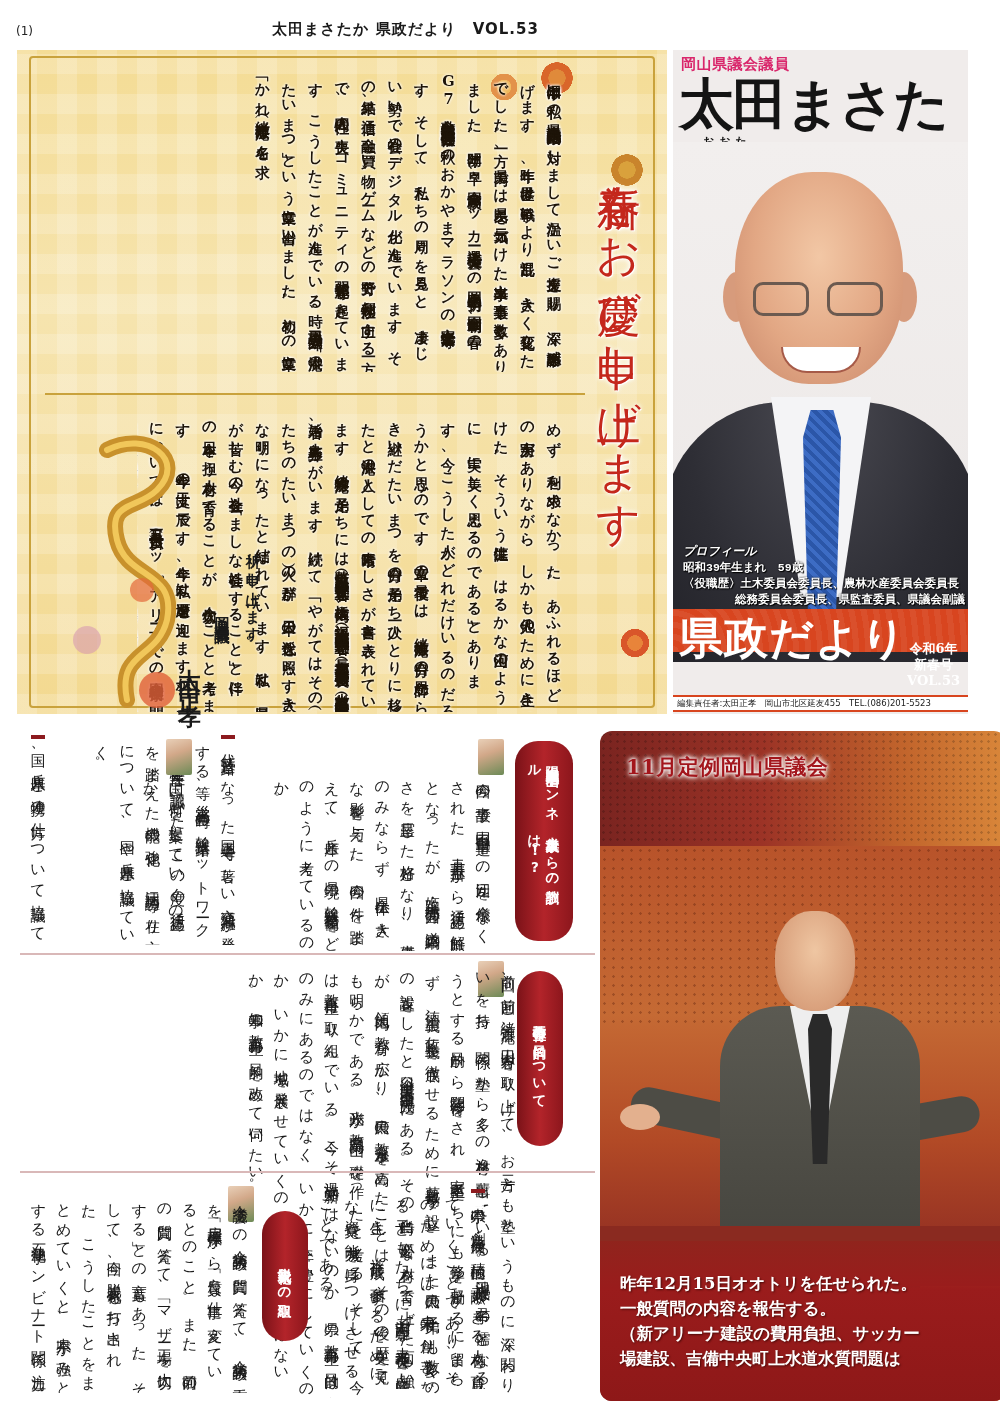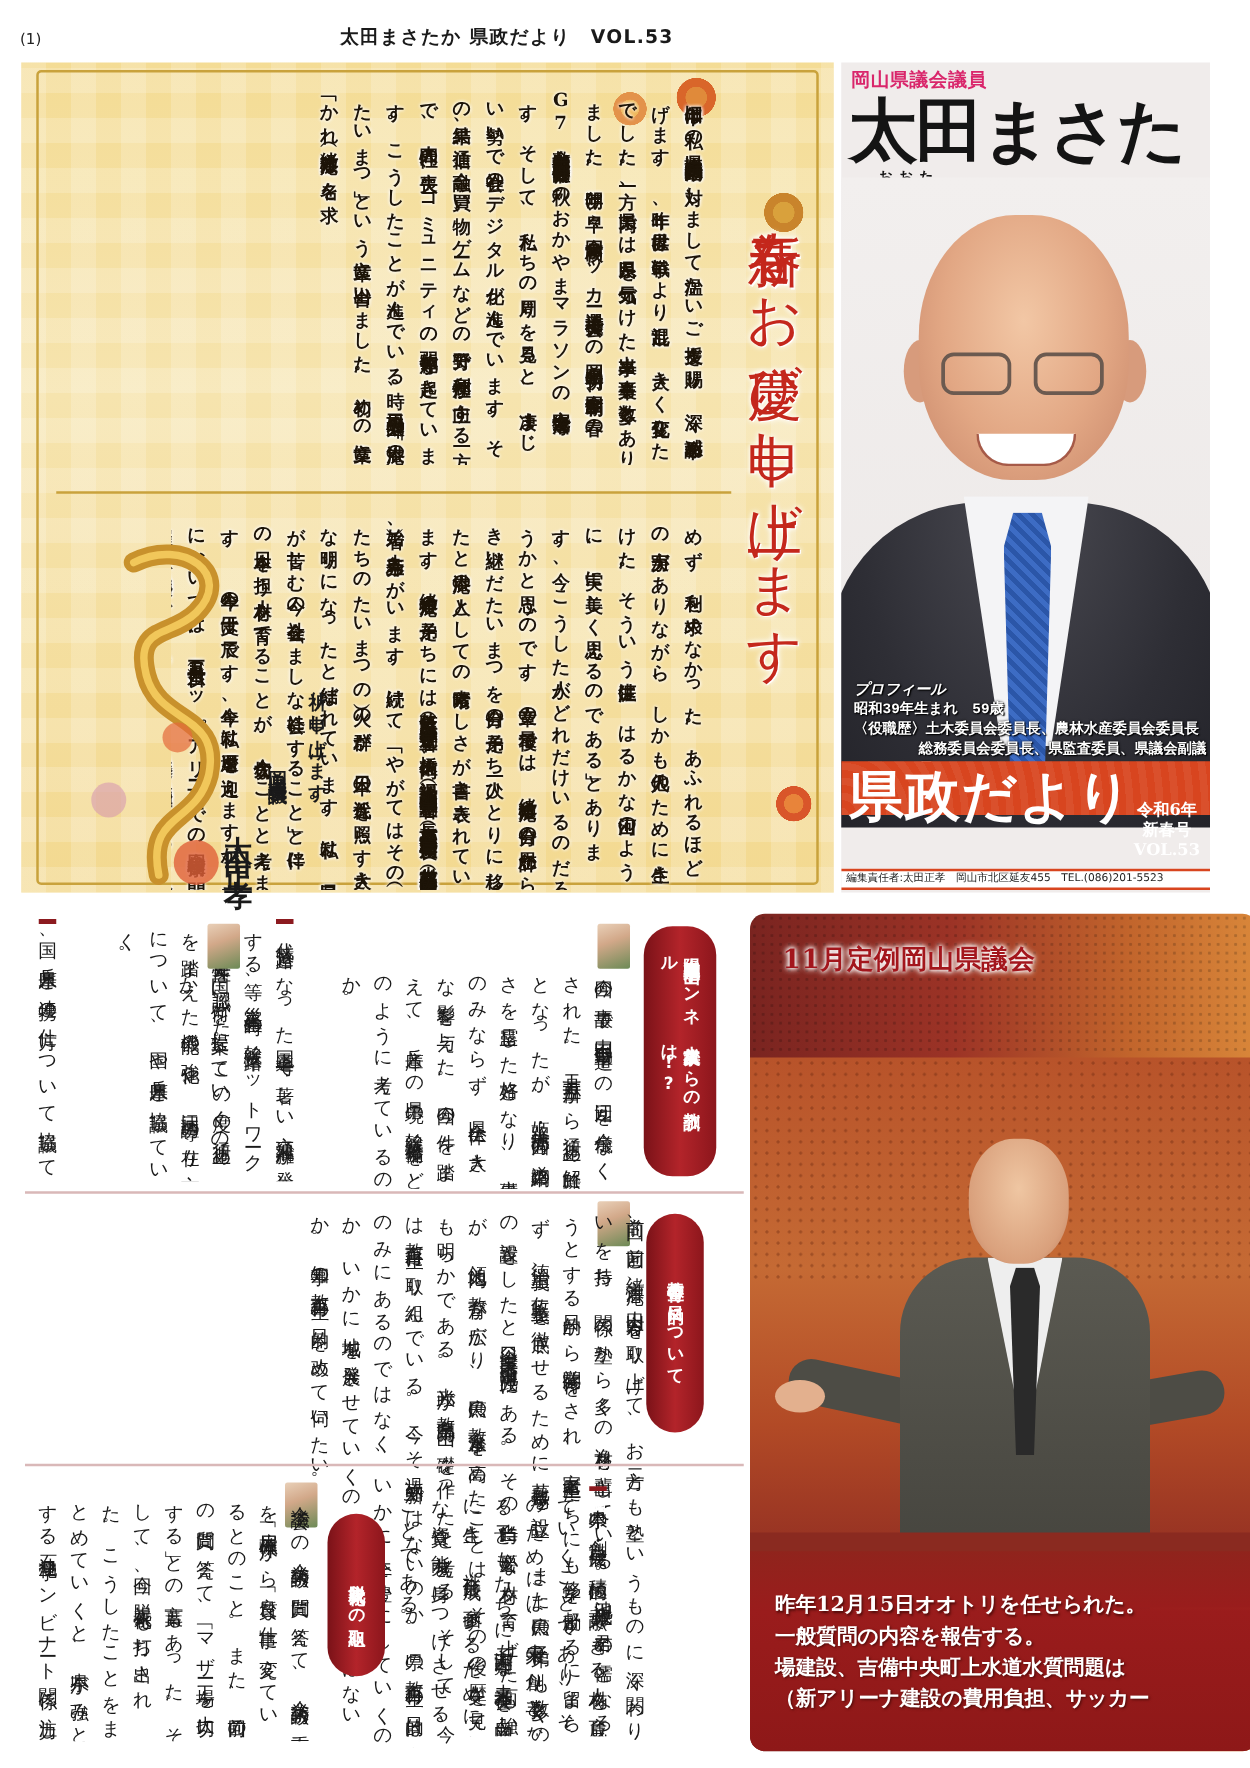--- a/index.html
+++ b/index.html
@@ -235,16 +235,16 @@
     <div class="speaker-body"></div>
     <div class="speaker-shirt"></div>
     <div class="speaker-tie"></div>
     <div class="speaker-head"></div>
     <div class="desk"></div>
   </div>
   <div class="caption-bg"></div>
   <div class="caption">
     <div>昨年12月15日オオトリを任せられた。</div>
     <div>一般質問の内容を報告する。</div>
+    <div>（新アリーナ建設の費用負担、サッカー</div>
     <div>場建設、吉備中央町上水道水質問題は</div>
-    <div>（新アリーナ建設の費用負担、サッカー</div>
   </div>
 </section>
 
 </body></html>

